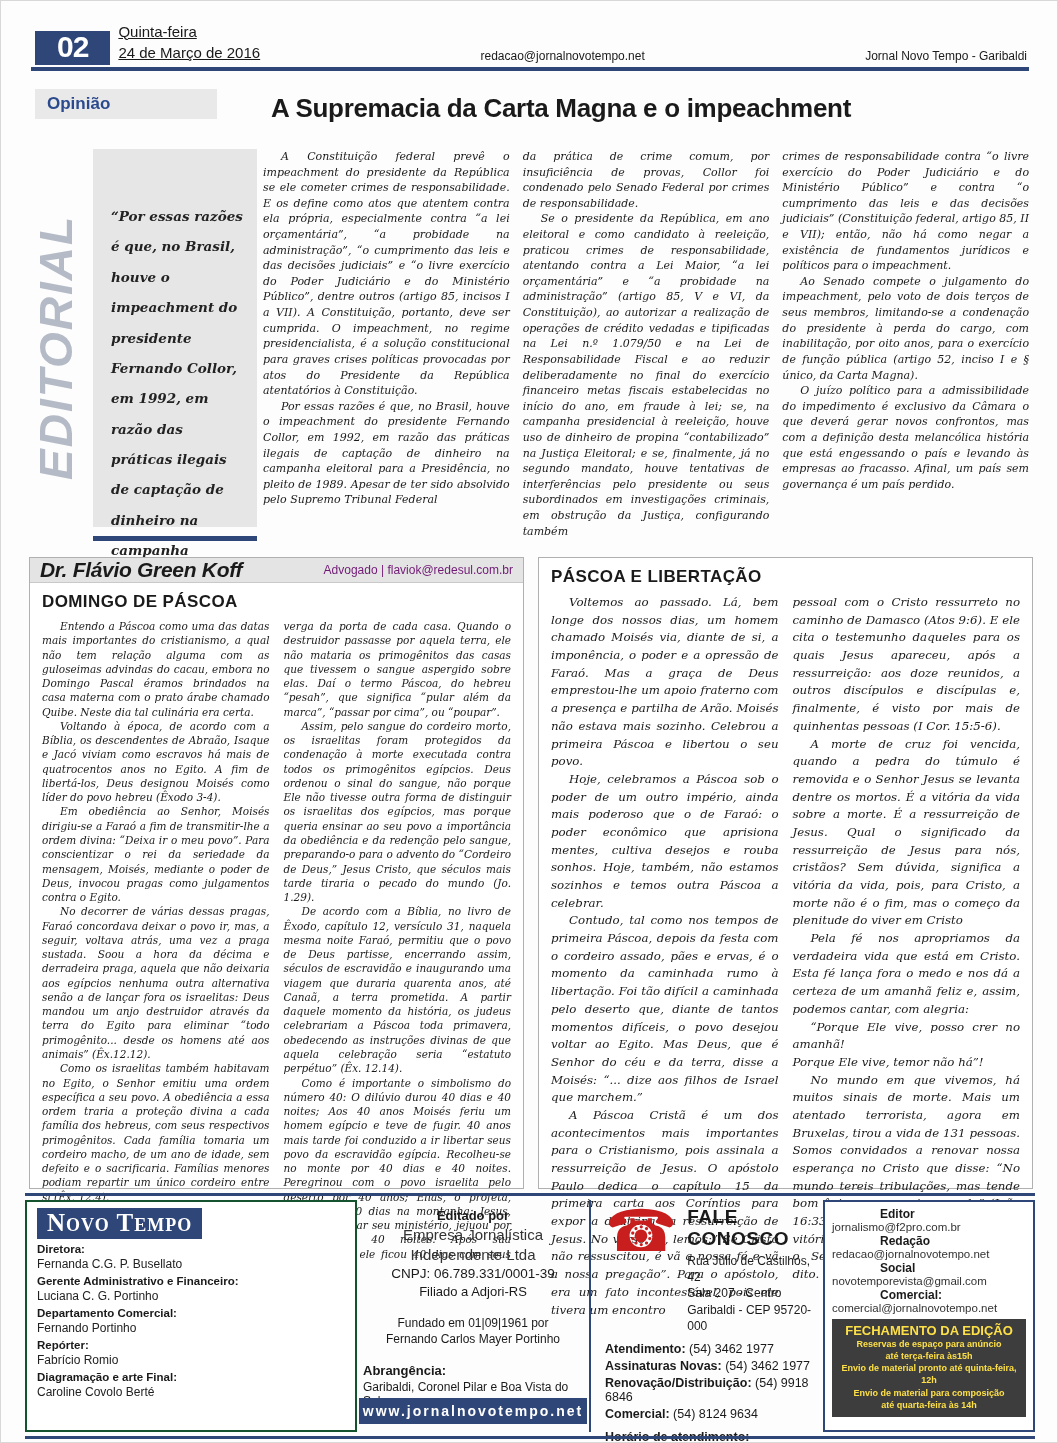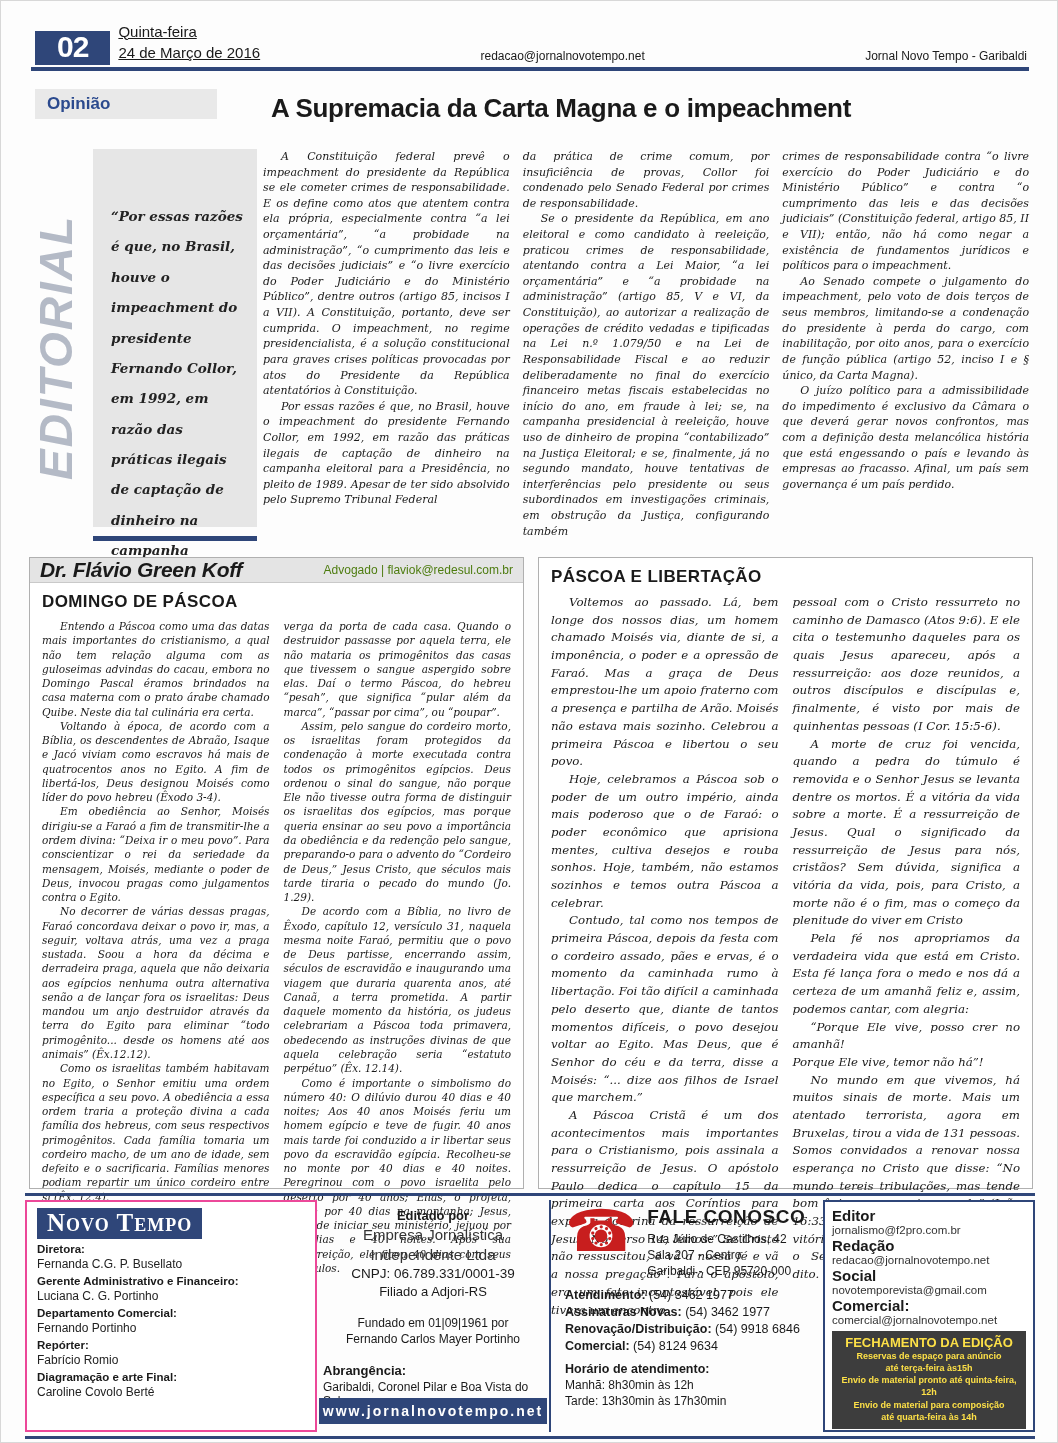--- a/index.html
+++ b/index.html
@@ -57,31 +57,31 @@
   p.cont { text-indent:0; }
 
   
   .articles { position:absolute; top:556px; left:28px; right:24px; height:632px; display:flex; gap:14px; }
   .article-box { flex:1; border:1px solid #b0b0b0; background:#fff; display:flex; flex-direction:column; }
   .article-head {
     background:#e4e4e4; border-bottom:1px solid #c9c9c9; height:42px;
     display:flex; align-items:center; justify-content:space-between; padding:0 10px;
   }
   .author { font-style:italic; font-weight:bold; font-size:21px; letter-spacing:-0.3px; }
-  .credential { font-size:12px; color:#4d7c0f; text-align:right; line-height:1.25; }
+  .credential { font-size:12px; color:#701a75; text-align:right; line-height:1.25; }
   .headline { font-size:17px; font-weight:bold; letter-spacing:0.4px; padding:9px 12px 3px; }
   .art-cols { flex:1; display:flex; gap:14px; padding:4px 12px 8px; }
   .art-col { flex:1; }
   .art-left .art-col p { font-size:10.5px; line-height:1.36; }
   .art-right .art-col p { font-size:11.8px; line-height:1.5; }
 
   
   .footrule-top { position:absolute; top:1192px; left:24px; right:22px; height:3px; background:#2f4679; }
   .footer { position:absolute; top:1199px; left:24px; right:22px; height:232px; display:flex; }
-  .staff-box { width:292px; flex:none; border:2px solid #ec4899; background:#fff; padding:6px 10px; }
+  .staff-box { width:332px; flex:none; border:2px solid #14532d; background:#fff; padding:6px 10px; }
   .logo {
     display:inline-block; background:#2f4679; color:#fff; padding:2px 10px 4px;
     font-family:"Liberation Serif", serif; font-weight:bold; font-size:25px;
     font-variant:small-caps; letter-spacing:1px; line-height:1;
   }
   .staff-role { font-weight:bold; font-size:11.5px; margin-top:4px; }
   .staff-name { font-size:12px; margin-top:2px; color:#222; }
   .publisher { width:232px; flex:none; padding:8px 6px 0; text-align:center; position:relative; }
   .pub-label { font-weight:bold; font-size:13px; }
   .pub-company { font-size:15px; color:#333; line-height:1.3; margin-top:2px; }
@@ -99,21 +99,21 @@
   .phone-icon { font-size:58px; color:#c81e1e; line-height:1; margin:-4px 10px 0 0; }
   .contact-title { font-weight:bold; font-size:19px; letter-spacing:0.5px; }
   .contact-addr { font-size:12px; line-height:1.35; margin-top:3px; }
   .phone-line { font-size:12.5px; margin-top:3px; }
   .phone-line b { font-size:12.5px; }
   .phones { margin-top:8px; }
   .hours { margin-top:9px; }
   .hours-label { font-weight:bold; font-size:12.5px; }
   .hours-line { font-size:12px; margin-top:2px; }
   .emails-box { width:212px; flex:none; border:2px solid #2f4679; background:#fff; padding:5px 7px; }
-  .email-label { font-weight:bold; font-size:15px; }
+  .email-label { font-weight:bold; font-size:12px;margin-left:48px; }
   .email-value { font-size:11.5px; color:#333; margin-bottom:1px; word-break:break-all; }
   .deadline-box { background:#3d3d3d; color:#fde047; text-align:center; margin-top:5px; padding:4px 3px 6px; }
   .deadline-title { font-weight:bold; font-size:13px; }
   .deadline-line { font-size:9px; font-weight:bold; line-height:1.35; }
   .footrule-bottom { position:absolute; top:1435px; left:24px; right:22px; height:3px; background:#2f4679; }
 </style>
 </head>
 <body>
 
 <div class="page">

